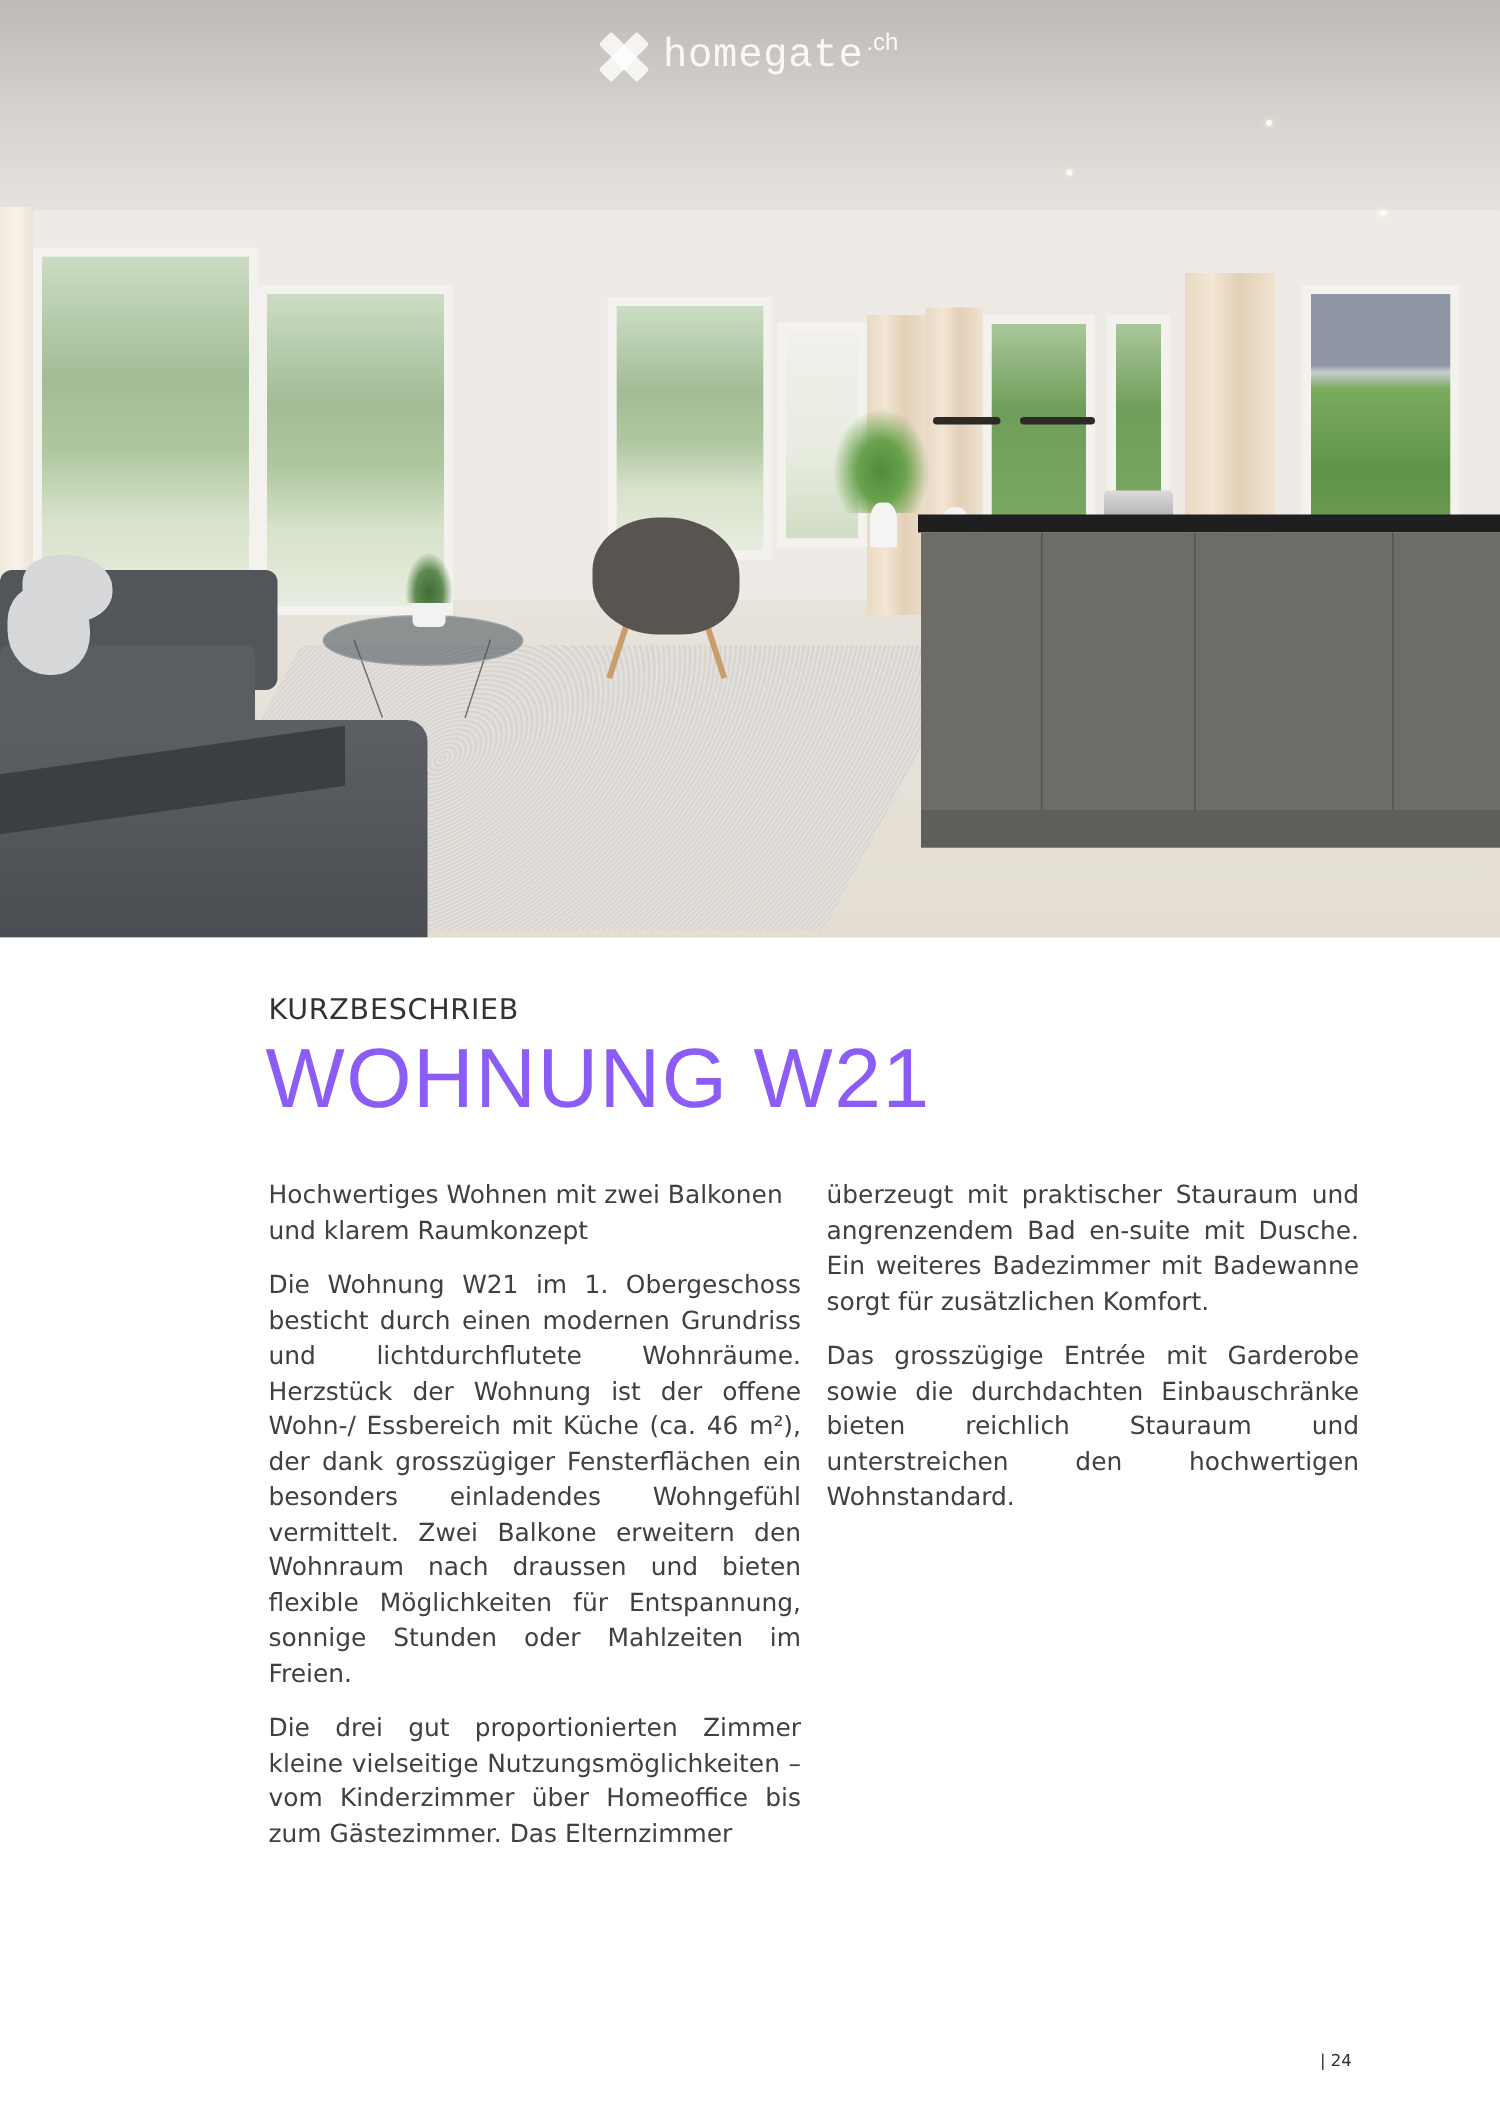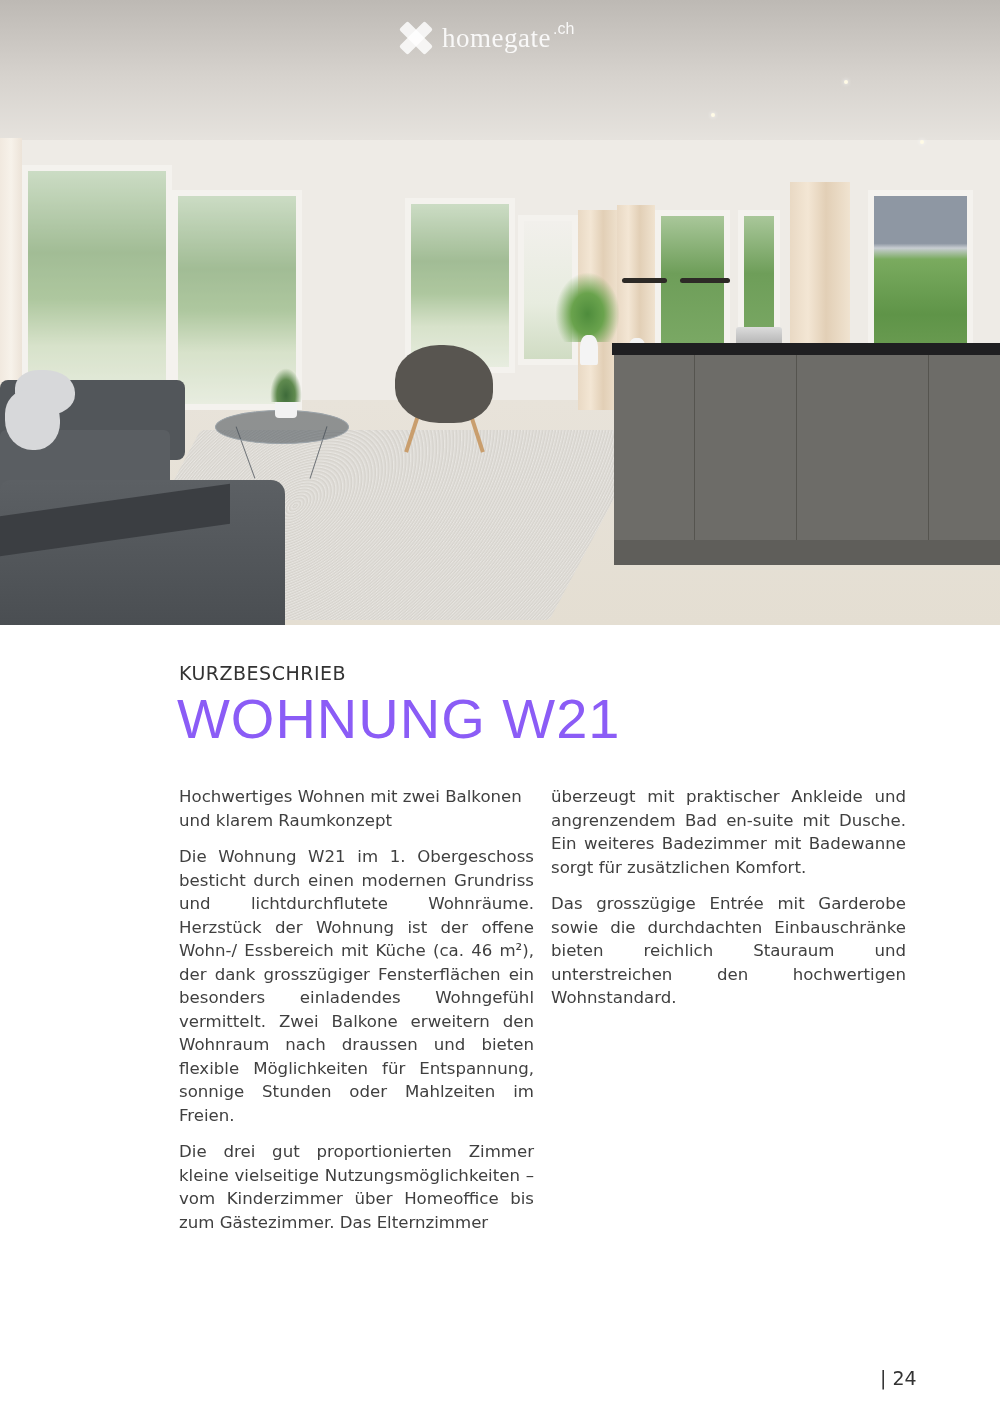--- a/index.html
+++ b/index.html
@@ -65,32 +65,32 @@
 
   .palm { position: absolute; left: 555px; top: 272px; width: 65px; height: 70px; background: radial-gradient(ellipse at 50% 60%, #4e8c3c 0%, #6aa34d 35%, transparent 70%); }
   .dining-chair { position: absolute; width: 18px; height: 30px; background: #f4f4f4; border-radius: 40% 40% 10% 10%; }
 
   
   .logo { position: absolute; left: 398px; top: 20px; height: 36px; display: flex; align-items: center; gap: 8px; }
   .logo-x { position: relative; width: 36px; height: 36px; }
   .logo-x span { position: absolute; left: 12px; top: 0; width: 12px; height: 36px; background: rgba(255,255,255,0.82); border-radius: 2px; }
   .logo-x span:first-child { transform: rotate(45deg); }
   .logo-x span:last-child { transform: rotate(-45deg); }
-  .logo-text { font-family: Liberation Serif, serif; font-size: 27px; color: rgba(255,255,255,0.88); letter-spacing: 0.5px; }
+  .logo-text { font-family: Liberation Mono, monospace; font-size: 27px; color: rgba(255,255,255,0.88); letter-spacing: 0.5px; }
   .logo-tld { font-family: Liberation Sans, sans-serif; font-size: 16px; color: rgba(255,255,255,0.88); position: relative; top: -9px; margin-left: -6px; }
 
   
   .kicker { position: absolute; left: 179px; top: 662px; font-size: 19px; letter-spacing: 0.5px; color: #333; }
   .title { position: absolute; left: 177px; top: 686px; font-family: "Liberation Sans", "DejaVu Sans", sans-serif; font-weight: 300; font-size: 56px; letter-spacing: 1px; color: #8b5cf6; -webkit-text-stroke: 0; }
   .col { position: absolute; top: 785px; width: 355px; font-size: 16.6px; line-height: 23.5px; color: #404040; text-align: justify; }
   .col-left { left: 179px; }
   .col-right { left: 551px; }
   .col p { margin: 0 0 13px 0; hyphens: manual; }
   .col p.lead { text-align: left; }
-  .page-num { position: absolute; left: 880px; top: 1367px; font-size: 19px; color: #333; }
+  .page-num { position: absolute; left: 880px; top: 1367px; font-size: 11px; color: #333; }
 </style>
 </head>
 <body>
 
 <div class="hero" aria-label="Visualisierung Wohn-/Essbereich mit Küche">
   <div class="ceiling"></div>
   <div class="wall-back"></div>
   <div class="floor"></div>
 
   <div class="window w1 glass-haze"></div>
@@ -156,17 +156,17 @@
 <div class="kicker">KURZBESCHRIEB</div>
 <h1 class="title" style="margin:0;">WOHNUNG W21</h1>
 
 <div class="col col-left">
   <p class="lead">Hochwertiges Wohnen mit zwei Balkonen und klarem Raumkonzept</p>
   <p>Die Wohnung W21 im 1. Obergeschoss besticht durch einen modernen Grundriss und lichtdurchflutete Wohnräume. Herzstück der Wohnung ist der offene Wohn-/ Essbereich mit Küche (ca. 46 m²), der dank grosszügiger Fensterflächen ein besonders einladendes Wohngefühl vermittelt. Zwei Balkone erweitern den Wohnraum nach draussen und bieten flexible Möglichkeiten für Entspannung, sonnige Stunden oder Mahlzeiten im Freien.</p>
   <p>Die drei gut proportionierten Zimmer kleine vielseitige Nutzungsmöglichkeiten – vom Kinderzimmer über Homeoffice bis zum Gästezimmer. Das Elternzimmer</p>
 </div>
 
 <div class="col col-right">
-  <p>überzeugt mit praktischer Ankleide und angrenzendem Bad en-suite mit Dusche. Ein weiteres Badezimmer mit Badewanne sorgt für zusätzlichen Komfort.</p>
+  <p>überzeugt mit praktischer Stauraum und angrenzendem Bad en-suite mit Dusche. Ein weiteres Badezimmer mit Badewanne sorgt für zusätzlichen Komfort.</p>
   <p>Das grosszügige Entrée mit Garderobe sowie die durchdachten Einbauschränke bieten reichlich Stauraum und unterstreichen den hochwertigen Wohnstandard.</p>
 </div>
 
 <div class="page-num">| 24</div>
 
 </body></html>

